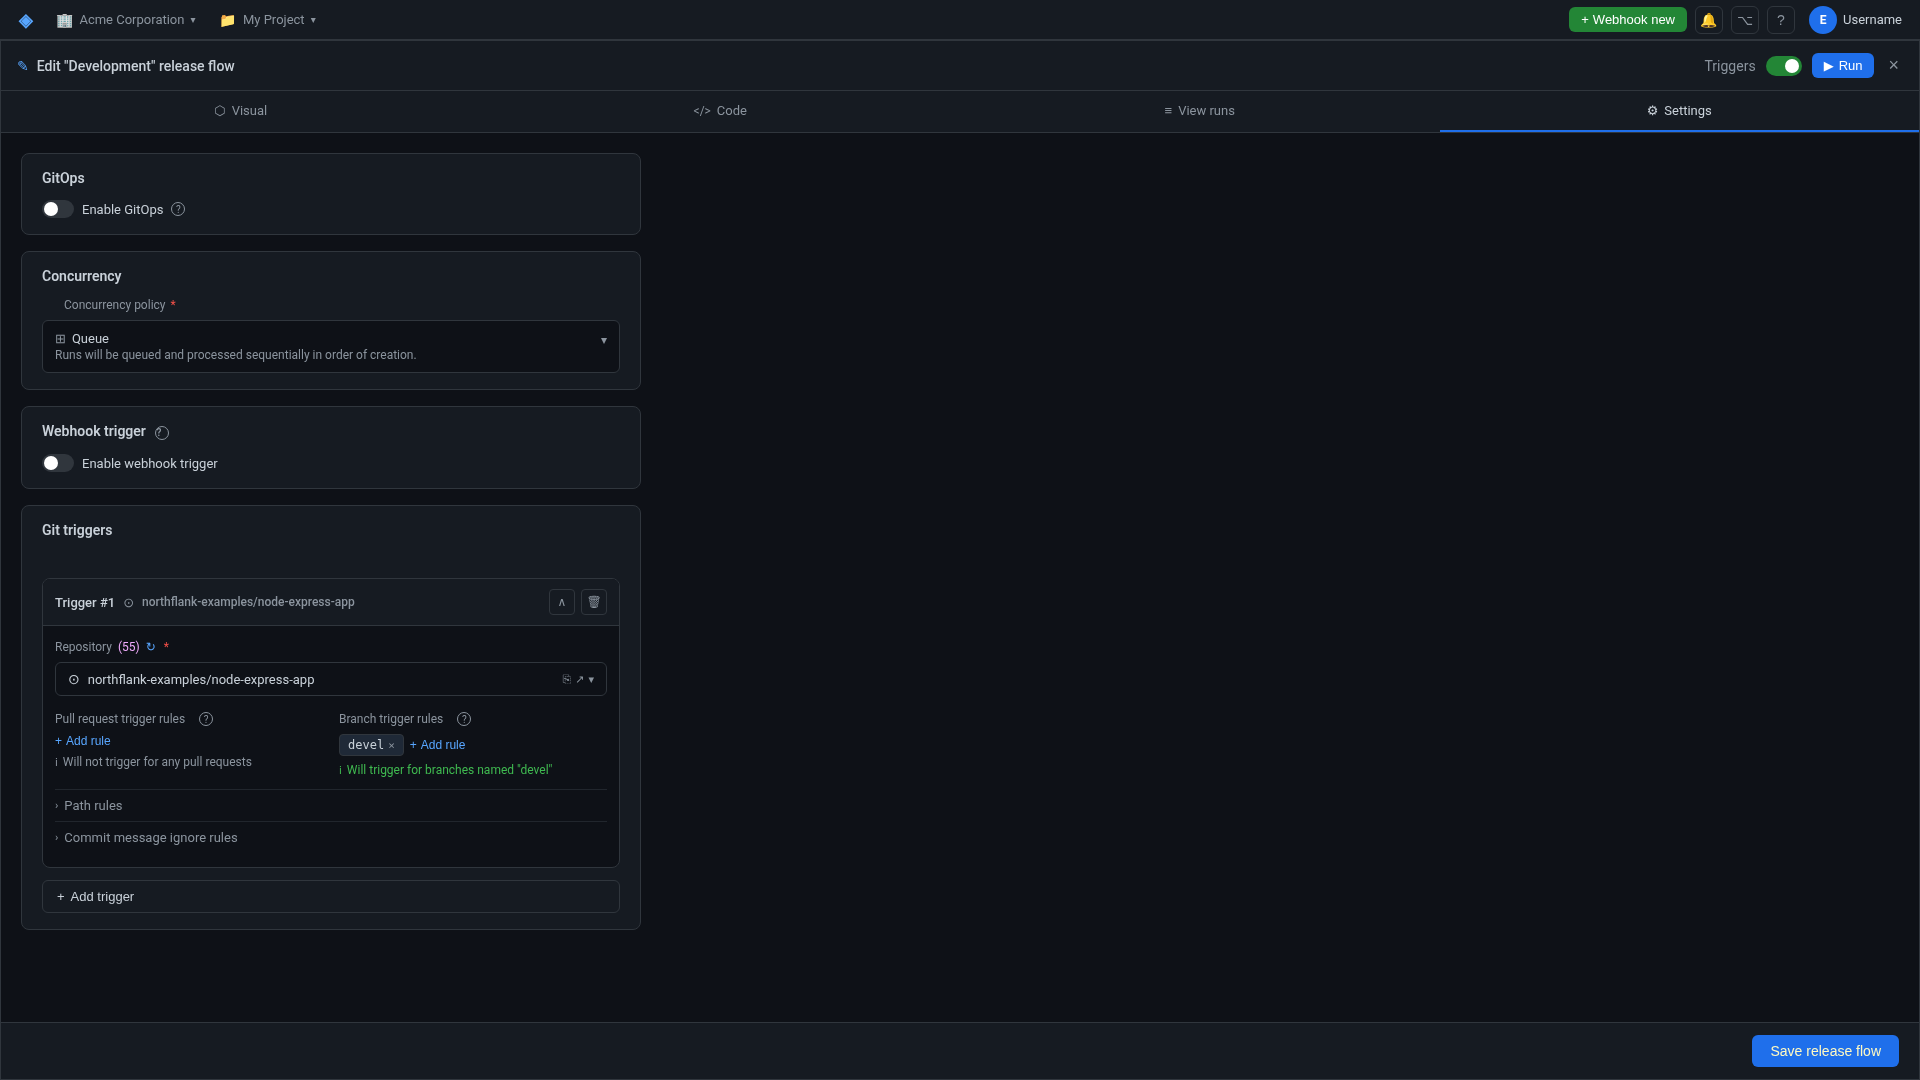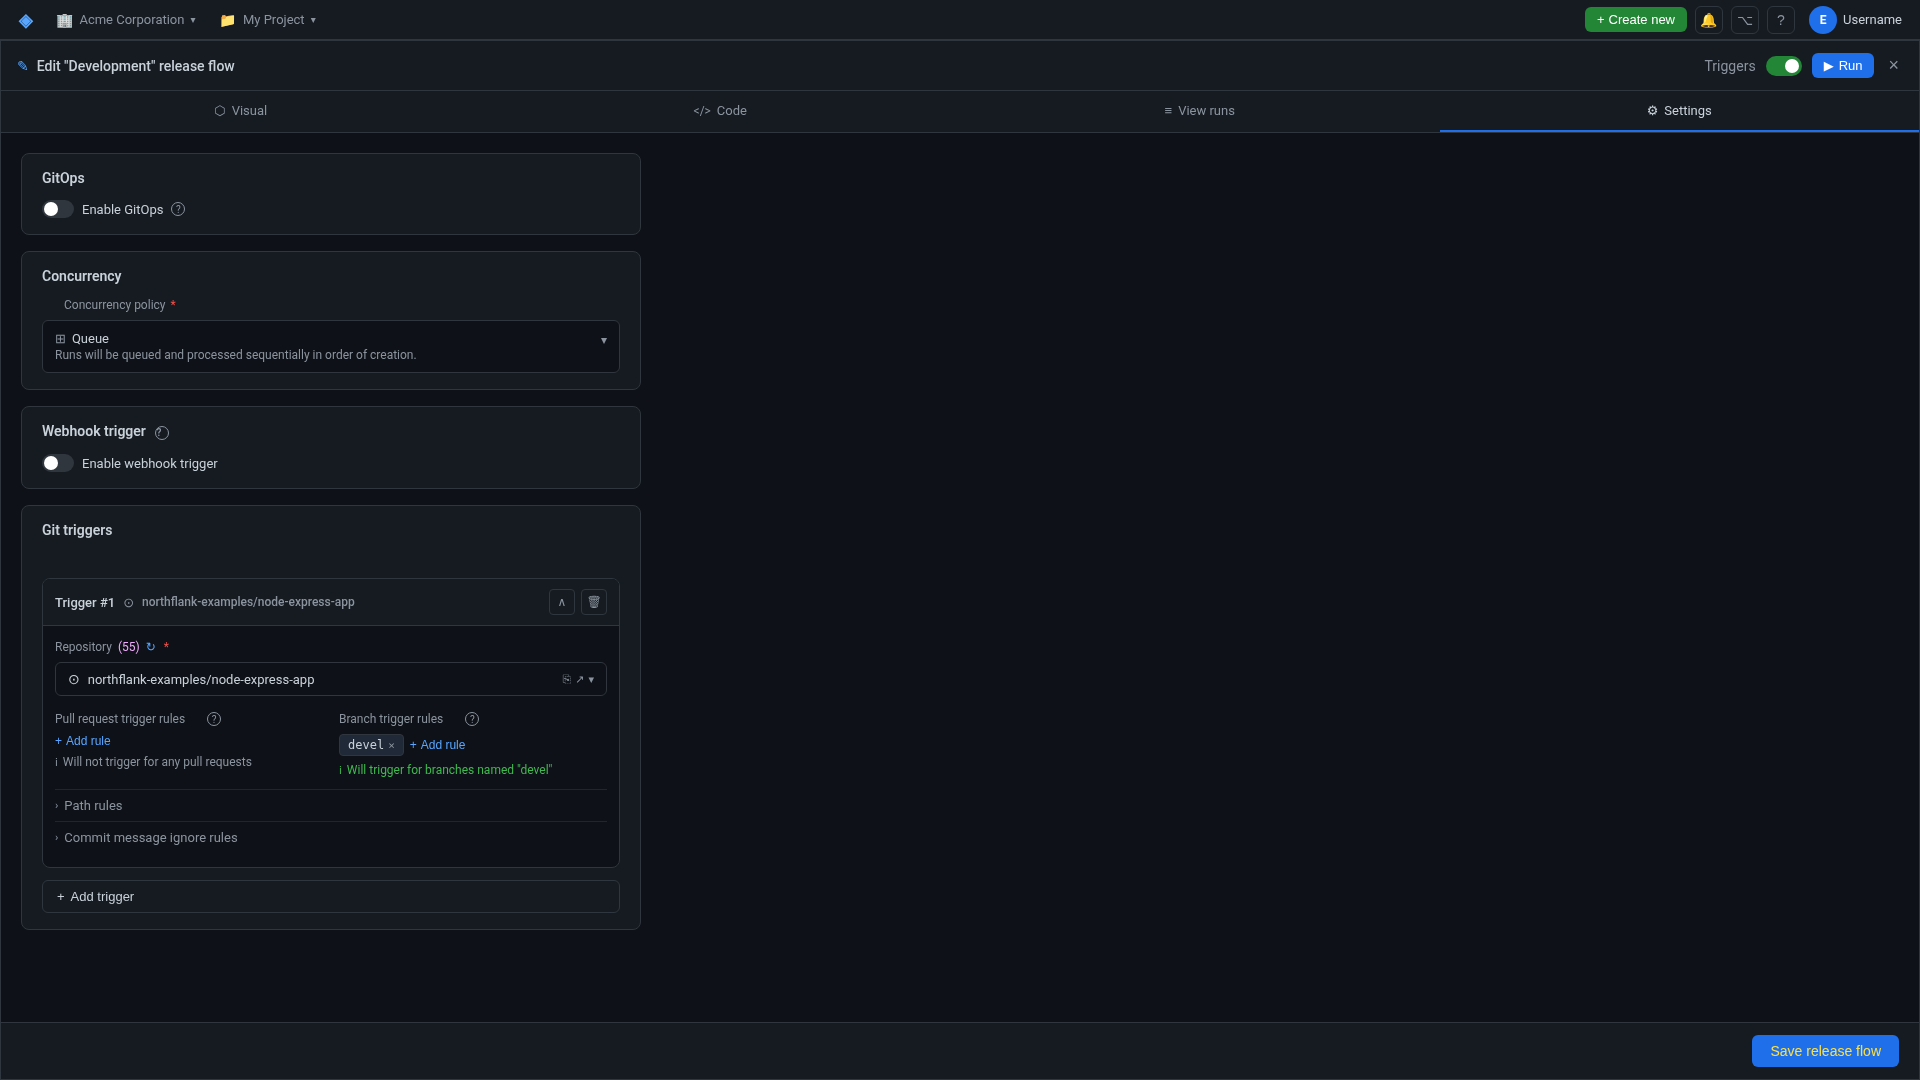--- a/index.html
+++ b/index.html
@@ -417,21 +417,21 @@
     
     .trigger-rules-grid {
       display: grid;
       grid-template-columns: 1fr 1fr;
       gap: 16px;
       margin-bottom: 12px;
     }
     .rules-col-label {
       display: flex;
       align-items: center;
-      gap: 22px;
+      gap: 14px;
       font-size: 12px;
       color: #8b949e;
       margin-bottom: 8px;
     }
     .add-rule-btn {
       display: flex;
       align-items: center;
       gap: 4px;
       background: none;
       border: none;
@@ -515,21 +515,21 @@
     .modal-footer {
       padding: 12px 20px;
       background: #161b22;
       border-top: 1px solid #30363d;
       display: flex;
       justify-content: flex-end;
       flex-shrink: 0;
     }
     .save-btn {
       background: #1f6feb;
-      color: #fde047;
+      color: #fef9c3;
       border: none;
       border-radius: 6px;
       padding: 8px 18px;
       font-size: 14px;
       cursor: pointer;
       font-weight: 500;
     }
 
     
     .status-bar {
@@ -564,21 +564,21 @@
     <span style="font-size:14px;">📁</span>
     <span>My Project</span>
     <span class="chevron">▾</span>
   </div>
 
   <div class="top-nav-spacer"></div>
 
   <div class="top-nav-right">
     <button class="create-new-btn">
       <span>+</span>
-      <span>Create new</span>
+      <span>Webhook new</span>
     </button>
     <button class="icon-btn">
       <span>🔔</span>
     </button>
     <button class="icon-btn">
       <span>⌥</span>
     </button>
     <button class="icon-btn">
       <span>?</span>
     </button>

